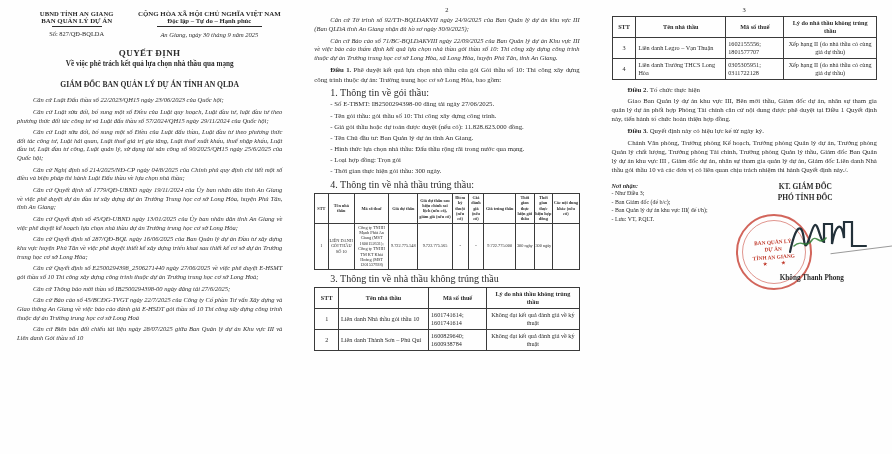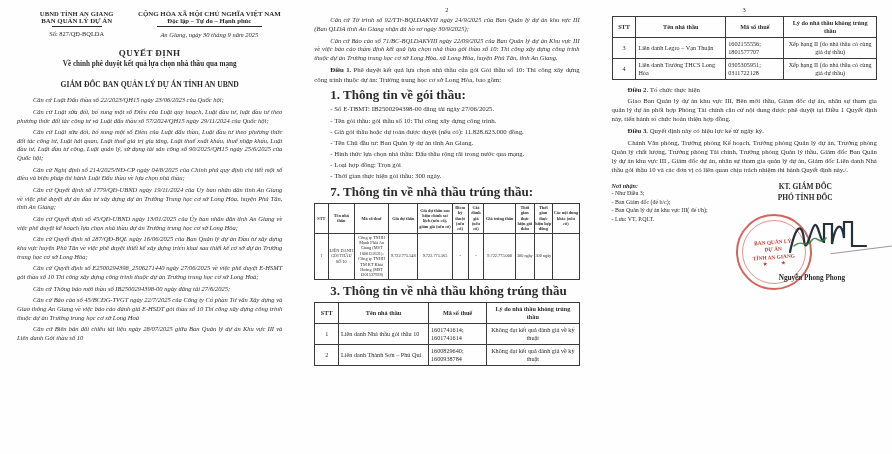--- a/index.html
+++ b/index.html
@@ -24,21 +24,21 @@
   .dateline{font-size:6.5px;font-style:italic;margin-top:4px;}
   .title{font-size:9px;font-weight:bold;text-align:center;margin-top:10px;letter-spacing:.4px;}
   .subtitle{font-size:7.2px;font-weight:bold;text-align:center;margin:2px auto 0;line-height:1.35;width:96%;}
   .authority{font-size:7.6px;font-weight:bold;text-align:center;margin:11px 0 7px;}
   .recital{font-size:6.5px;font-style:italic;line-height:1.32;text-align:justify;text-indent:16px;margin:3.2px 0;}
   
   .pageno{text-align:center;font-size:6.5px;margin:0 0 2px;}
   .decision-heading{text-align:center;font-weight:bold;font-size:8.2px;margin:9px 0 7px;letter-spacing:.3px;}
   .para{font-size:6.8px;line-height:1.35;text-align:justify;text-indent:16px;margin:2.5px 0;}
   .b{font-weight:bold;}
-  .sub-title{font-weight:bold;font-size:13px;margin:3.5px 0 2px;padding-left:16px;}
+  .sub-title{font-weight:normal;font-size:10px;margin:3.5px 0 2px;padding-left:16px;}
   .pkg-item{font-size:6.8px;line-height:1.3;margin:2.2px 0;padding-left:16px;}
   table{width:100%;border-collapse:collapse;table-layout:fixed;}
   .winner-table{font-size:4.3px;text-align:center;margin:3px 0 2px;}
   .winner-table th,.winner-table td{border:.6px solid #3a3a3a;padding:1px .5px;vertical-align:middle;line-height:1.25;word-wrap:break-word;}
   .winner-table th{font-weight:bold;}
   .loser-table{font-size:6.2px;margin:3px 0 2px;}
   .loser-table th,.loser-table td{border:.6px solid #3a3a3a;padding:2px 2px;vertical-align:middle;line-height:1.3;word-wrap:break-word;}
   .loser-table th{font-weight:bold;text-align:center;}
   .loser-table td{text-align:left;}
   .loser-table td.c{text-align:center;}
@@ -74,23 +74,23 @@
       <div class="hdr-right">
         <div class="nat1">CỘNG HÒA XÃ HỘI CHỦ NGHĨA VIỆT NAM</div>
         <div class="nat2">Độc lập – Tự do – Hạnh phúc</div>
         <div class="rule2"></div>
         <div class="dateline">An Giang, ngày 30 tháng 9 năm 2025</div>
       </div>
     </div>
 
     <div class="title">QUYẾT ĐỊNH</div>
     <div class="subtitle">
-      <span>Về chỉnh phê duyệt kết quả lựa chọn nhà thầu qua mạng</span><br>
+      <span>Về việc phê trách kết quả lựa chọn nhà thầu qua mạng</span><br>
     </div>
-    <div class="authority">GIÁM ĐỐC BAN QUẢN LÝ DỰ ÁN TỈNH AN UBND</div>
+    <div class="authority">GIÁM ĐỐC BAN QUẢN LÝ DỰ ÁN TỈNH AN QLDA</div>
 
     <p class="recital">Căn cứ Luật Đấu thầu số 22/2023/QH15 ngày 23/06/2023 của Quốc hội;</p>
     <p class="recital">Căn cứ Luật sửa đổi, bổ sung một số Điều của Luật quy hoạch, Luật đầu tư, luật đầu tư theo phương thức đối tác công tư và Luật đấu thầu số 57/2024/QH15 ngày 29/11/2024 của Quốc hội;</p>
     <p class="recital">Căn cứ Luật sửa đổi, bổ sung một số Điều của Luật đấu thầu, Luật đầu tư theo phương thức đối tác công tư, Luật hải quan, Luật thuế giá trị gia tăng, Luật thuế xuất khẩu, thuế nhập khẩu, Luật đầu tư, Luật đầu tư công, Luật quản lý, sử dụng tài sản công số 90/2025/QH15 ngày 25/6/2025 của Quốc hội;</p>
     <p class="recital">Căn cứ Nghị định số 214/2025/NĐ-CP ngày 04/8/2025 của Chính phủ quy định chi tiết một số điều và biện pháp thi hành Luật Đấu thầu về lựa chọn nhà thầu;</p>
     <p class="recital">Căn cứ Quyết định số 1779/QĐ-UBND ngày 19/11/2024 của Ủy ban nhân dân tỉnh An Giang về việc phê duyệt dự án đầu tư xây dựng dự án Trường Trung học cơ sở Long Hòa, huyện Phú Tân, tỉnh An Giang;</p>
     <p class="recital">Căn cứ Quyết định số 45/QĐ-UBND ngày 13/01/2025 của Ủy ban nhân dân tỉnh An Giang về việc phê duyệt kế hoạch lựa chọn nhà thầu dự án Trường trung học cơ sở Long Hòa;</p>
     <p class="recital">Căn cứ Quyết định số 287/QĐ-BQL ngày 16/06/2025 của Ban Quản lý dự án Đầu tư xây dựng khu vực huyện Phú Tân về việc phê duyệt thiết kế xây dựng triển khai sau thiết kế cơ sở dự án Trường trung học cơ sở Long Hòa;</p>
     <p class="recital">Căn cứ Quyết định số E2500294398_2506271440 ngày 27/06/2025 về việc phê duyệt E-HSMT gói thầu số 10 Thi công xây dựng công trình thuộc dự án Trường trung học cơ sở Long Hoà;</p>
     <p class="recital">Căn cứ Thông báo mời thầu số IB2500294398-00 ngày đăng tải 27/6/2025;</p>
@@ -108,21 +108,21 @@
 
     <div class="sub-title">1. Thông tin về gói thầu:</div>
     <div class="pkg-item">- Số E-TBMT: IB2500294398-00 đăng tải ngày 27/06/2025.</div>
     <div class="pkg-item">- Tên gói thầu: gói thầu số 10: Thi công xây dựng công trình.</div>
     <div class="pkg-item">- Giá gói thầu hoặc dự toán được duyệt (nếu có): 11.828.623.000 đồng.</div>
     <div class="pkg-item">- Tên Chủ đầu tư: Ban Quản lý dự án tỉnh An Giang.</div>
     <div class="pkg-item">- Hình thức lựa chọn nhà thầu: Đấu thầu rộng rãi trong nước qua mạng.</div>
     <div class="pkg-item">- Loại hợp đồng: Trọn gói</div>
     <div class="pkg-item">- Thời gian thực hiện gói thầu: 300 ngày.</div>
 
-    <div class="sub-title">7. Thông tin về nhà thầu trúng thầu:</div>
+    <div class="sub-title">4. Thông tin về nhà thầu trúng thầu:</div>
 
     <table class="winner-table">
       <colgroup>
         <col style="width:5%">
           <col style="width:10%">
           <col style="width:13%">
           <col style="width:11%">
         <col style="width:13%">
           <col style="width:6%">
           <col style="width:6%">
@@ -253,18 +253,18 @@
             <div class="stamp-star">★★</div>
           </div>
         </div>
 
         <svg class="sig-svg" width="86" height="52" viewBox="0 0 86 52">
           <path d="M4 40 C 10 12, 16 10, 18 28 C 20 44, 24 20, 28 14 C 32 8, 34 30, 38 30 L 38 12 L 46 12 L 46 32 C 50 10, 56 10, 58 26 L 58 10 L 66 10 L 66 34 L 80 34" fill="none" stroke="#23313a" stroke-width="2.2" stroke-linecap="round"></path>
           <path d="M8 34 C 16 26, 20 38, 26 28 C 30 22, 34 34, 40 26" fill="none" stroke="#2e7d32" stroke-width="1.6" opacity="0.85" stroke-linecap="round"></path>
         </svg>
         <div class="artifact"></div>
 
-        <div class="signer">Nguyễn Phong Phong</div>
+        <div class="signer">Không Thanh Phong</div>
       </div>
     </div>
   </div>
 
 </div>
 
 </body></html>

